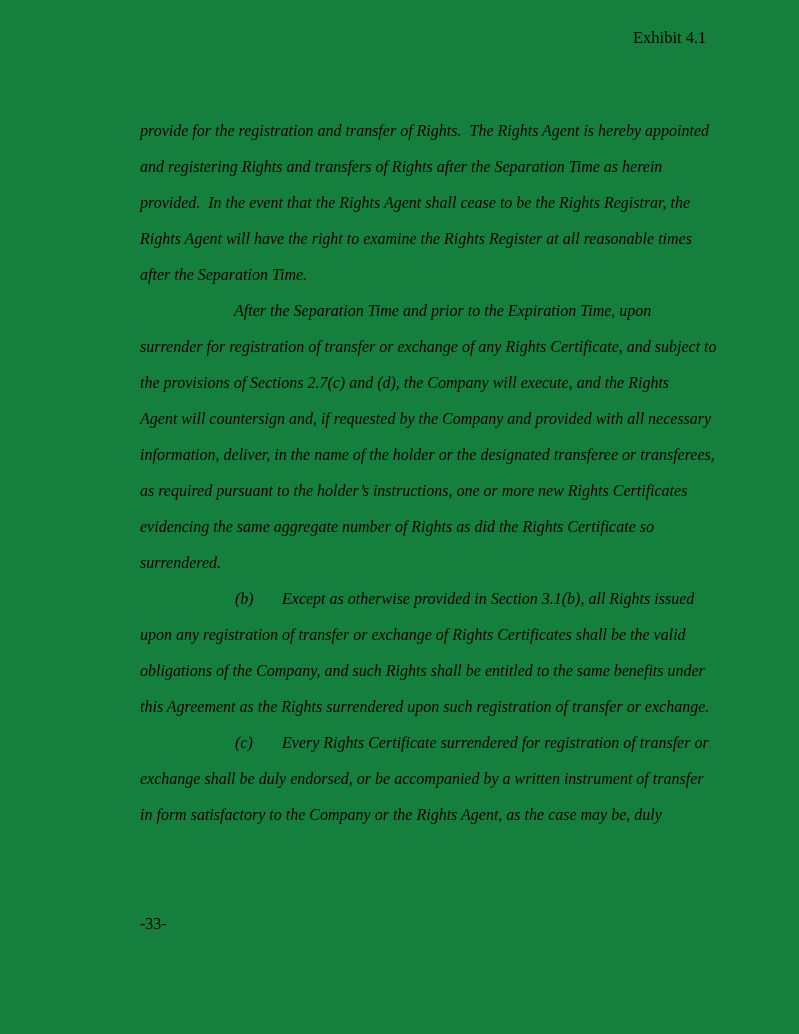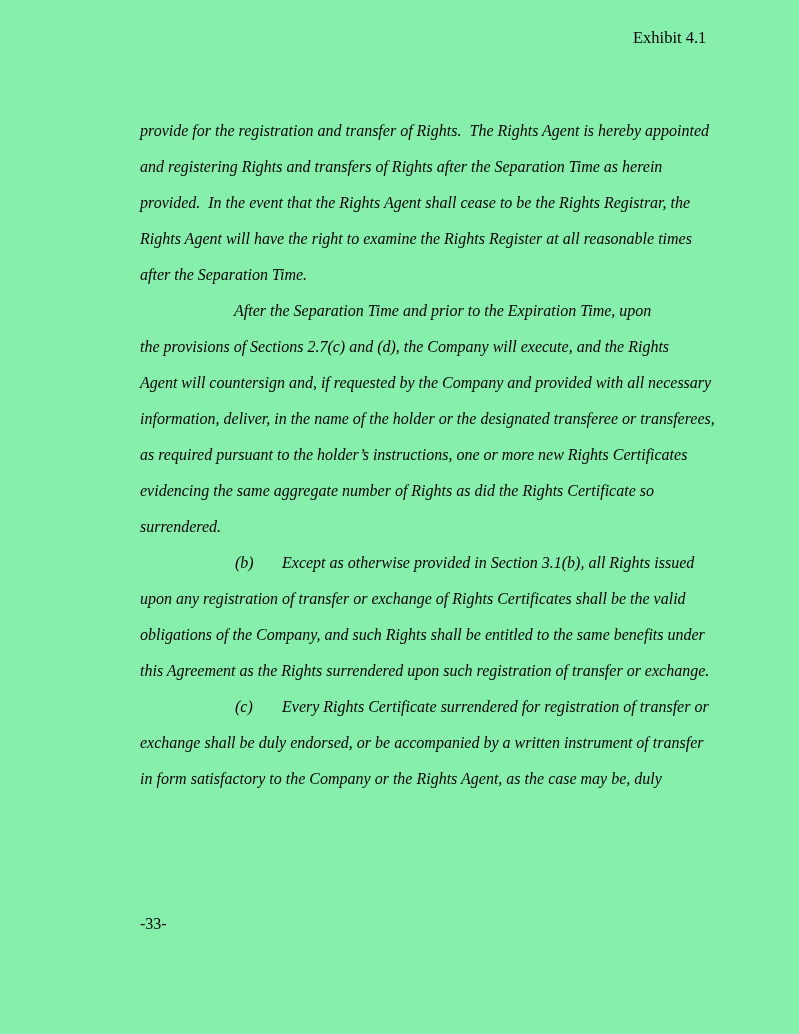--- a/index.html
+++ b/index.html
@@ -1,20 +1,20 @@
 <!DOCTYPE html>
 <html><head>
 <meta charset="utf-8">
 <style>
   html, body { margin: 0; padding: 0; background: #ffffff; }
   .page {
     position: relative;
     width: 799px;
     height: 1034px;
-    background: #86efac;
+    background: #15803d;
     overflow: hidden;
     font-family: "Liberation Serif", "DejaVu Serif", serif;
     color: #000000;
   }
   .exhibit {
     position: absolute;
     left: 633px;
     top: 28px;
     font-size: 16.5px;
     line-height: 20px;
@@ -61,20 +61,21 @@
 
   <div class="body-text">
 
     <div class="line">provide for the registration and transfer of Rights.  The Rights Agent is hereby appointed</div>
     <div class="line">and registering Rights and transfers of Rights after the Separation Time as herein</div>
     <div class="line">provided.  In the event that the Rights Agent shall cease to be the Rights Registrar, the</div>
     <div class="line">Rights Agent will have the right to examine the Rights Register at all reasonable times</div>
     <div class="line">after the Separation Time.</div>
 
     <div class="line ind">After the Separation Time and prior to the Expiration Time, upon</div>
+    <div class="line">surrender for registration of transfer or exchange of any Rights Certificate, and subject to</div>
     <div class="line">the provisions of Sections 2.7(c) and (d), the Company will execute, and the Rights</div>
     <div class="line">Agent will countersign and, if requested by the Company and provided with all necessary</div>
     <div class="line">information, deliver, in the name of the holder or the designated transferee or transferees,</div>
     <div class="line">as required pursuant to the holder’s instructions, one or more new Rights Certificates</div>
     <div class="line">evidencing the same aggregate number of Rights as did the Rights Certificate so</div>
     <div class="line">surrendered.</div>
 
     <div class="line lbl"><span class="plabel">(b)</span><span>Except as otherwise provided in Section 3.1(b), all Rights issued</span></div>
     <div class="line">upon any registration of transfer or exchange of Rights Certificates shall be the valid</div>
     <div class="line">obligations of the Company, and such Rights shall be entitled to the same benefits under</div>

